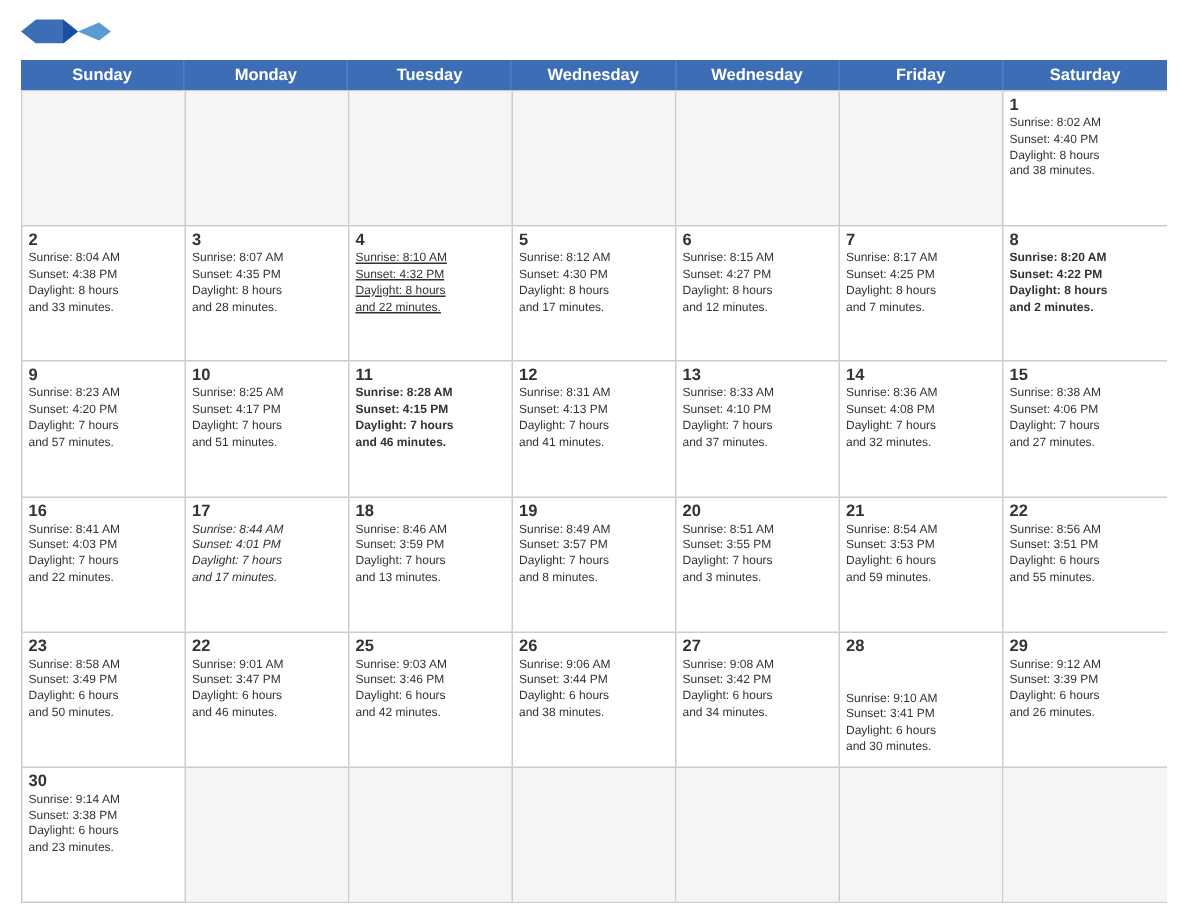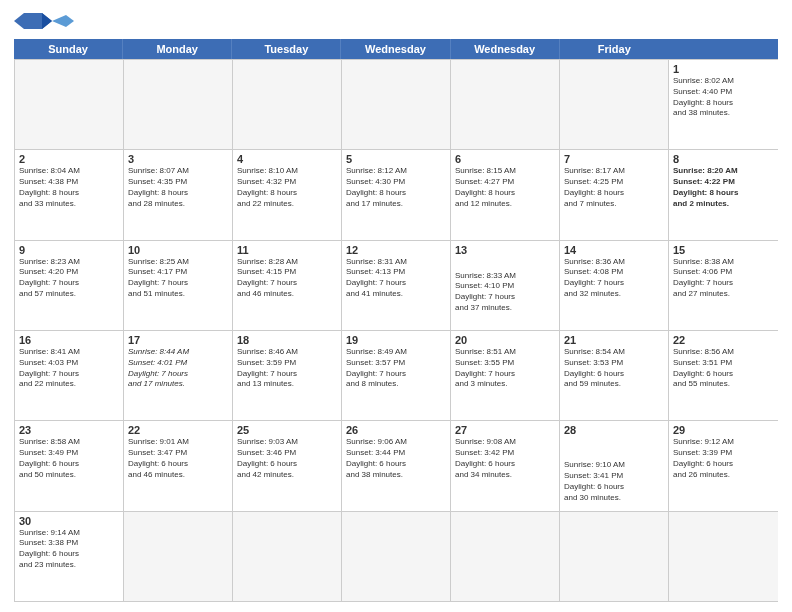--- a/index.html
+++ b/index.html
@@ -123,20 +123,21 @@
   </div>
 
   <div class="calendar">
     <div class="cal-header">
     <div class="cal-header-cell">Sunday</div>
         <div class="cal-header-cell">Monday</div>
         <div class="cal-header-cell">Tuesday</div>
         <div class="cal-header-cell">Wednesday</div>
         <div class="cal-header-cell">Wednesday</div>
         <div class="cal-header-cell">Friday</div>
+        <div class="cal-header-cell">Saturday</div>
       </div>
     <div class="cal-body">
     <div class="cal-row">
           <div class="cal-cell empty"></div>
           <div class="cal-cell empty"></div>
           <div class="cal-cell empty"></div>
           <div class="cal-cell empty"></div>
           <div class="cal-cell empty"></div>
           <div class="cal-cell empty"></div>
           <div class="cal-cell">
@@ -157,21 +158,21 @@
           </div>
           <div class="cal-cell">
             <div class="day-num">3</div>
             <div class="day-info" style="white-space: pre-line;">Sunrise: 8:07 AM
 Sunset: 4:35 PM
 Daylight: 8 hours
 and 28 minutes.</div>
           </div>
           <div class="cal-cell">
             <div class="day-num">4</div>
-            <div class="day-info" style="white-space: pre-line;">Sunrise: 8:10 AM
+            <div class="day-info" style="white-space: pre-line; text-decoration: underline;">Sunrise: 8:10 AM
 Sunset: 4:32 PM
 Daylight: 8 hours
 and 22 minutes.</div>
           </div>
           <div class="cal-cell">
             <div class="day-num">5</div>
             <div class="day-info" style="white-space: pre-line;">Sunrise: 8:12 AM
 Sunset: 4:30 PM
 Daylight: 8 hours
 and 17 minutes.</div>
@@ -208,35 +209,35 @@
           </div>
           <div class="cal-cell">
             <div class="day-num">10</div>
             <div class="day-info" style="white-space: pre-line;">Sunrise: 8:25 AM
 Sunset: 4:17 PM
 Daylight: 7 hours
 and 51 minutes.</div>
           </div>
           <div class="cal-cell">
             <div class="day-num">11</div>
-            <div class="day-info" style="white-space: pre-line;">Sunrise: 8:28 AM
+            <div class="day-info" style="white-space: pre-line; font-weight: bold;">Sunrise: 8:28 AM
 Sunset: 4:15 PM
 Daylight: 7 hours
 and 46 minutes.</div>
           </div>
           <div class="cal-cell">
             <div class="day-num">12</div>
             <div class="day-info" style="white-space: pre-line;">Sunrise: 8:31 AM
 Sunset: 4:13 PM
 Daylight: 7 hours
 and 41 minutes.</div>
           </div>
           <div class="cal-cell">
             <div class="day-num">13</div>
-            <div class="day-info" style="white-space: pre-line; margin-top: 14px;">Sunrise: 8:33 AM
+            <div class="day-info" style="white-space: pre-line;">Sunrise: 8:33 AM
 Sunset: 4:10 PM
 Daylight: 7 hours
 and 37 minutes.</div>
           </div>
           <div class="cal-cell">
             <div class="day-num">14</div>
             <div class="day-info" style="white-space: pre-line;">Sunrise: 8:36 AM
 Sunset: 4:08 PM
 Daylight: 7 hours
 and 32 minutes.</div>

